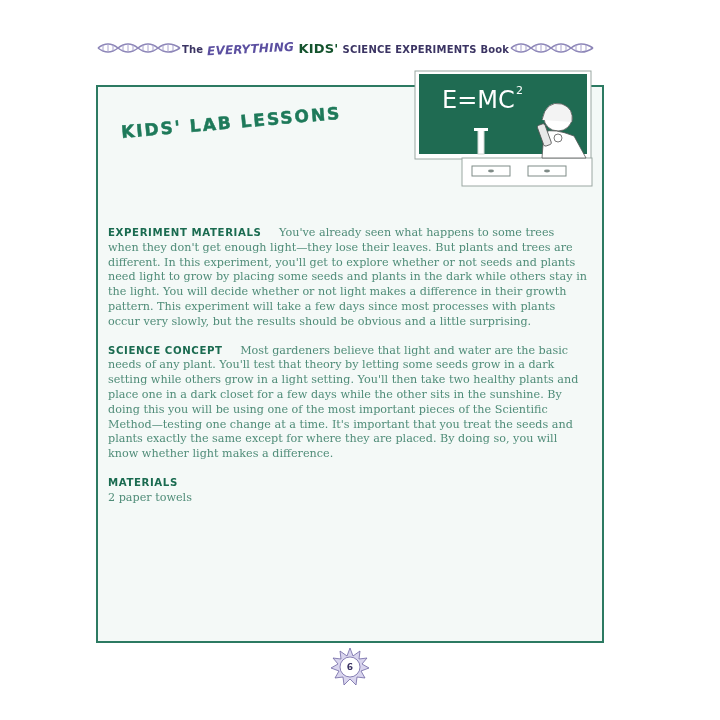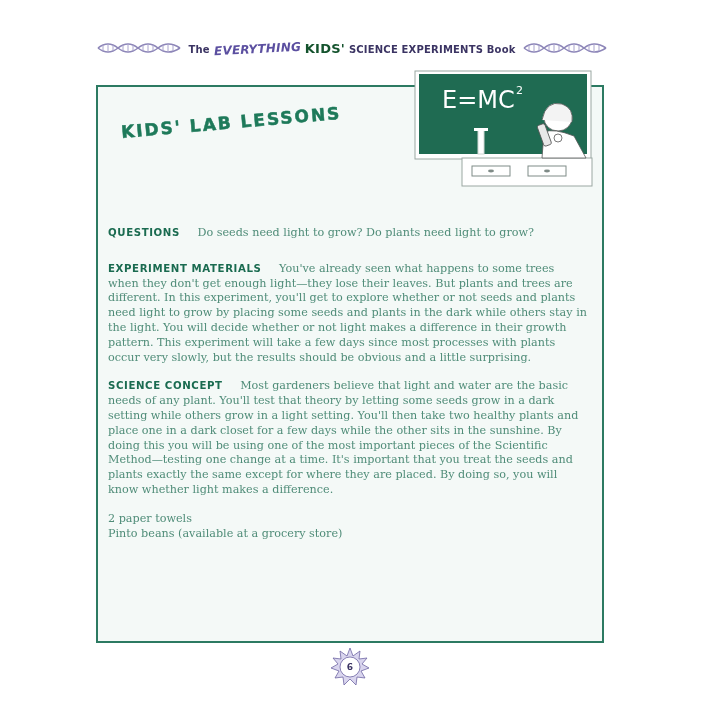--- a/index.html
+++ b/index.html
@@ -2,21 +2,21 @@
 <html><head>
   <meta charset="utf-8">
   <style>
     html, body { margin: 0; padding: 0; }
     body {
       width: 720px; height: 720px; background: #ffffff; position: relative; overflow: hidden;
       font-family: "DejaVu Serif", serif;
     }
     .header {
       position: absolute; top: 38px; left: 96px; width: 512px; height: 20px;
-      display: flex; align-items: center; justify-content: space-between;
+      display: flex; align-items: center; justify-content: flex-start;
     }
     .dna { width: 86px; height: 16px; }
     .header-title {
       font-family: "DejaVu Sans", sans-serif; font-size: 10px; font-weight: bold;
       color: #3b3463; letter-spacing: 0.2px; white-space: nowrap;
       display: flex; align-items: baseline; gap: 4px;
     }
     .header-title .everything { font-size: 12px; font-style: italic; color: #5b4fa0; transform: rotate(-3deg); display: inline-block; }
     .header-title .kids { font-size: 13px; color: #14532d; font-weight: bold; }
     .panel {
@@ -119,36 +119,32 @@
   <ellipse cx="133" cy="101" rx="3" ry="1.4" fill="#7f8b87"></ellipse>
 
   <ellipse cx="144" cy="48" rx="14" ry="13" fill="#ffffff" stroke="#555" stroke-width="0.8"></ellipse>
   <path d="M128 50 Q 132 30 148 34 Q 160 38 158 52" fill="#f3f3f3" stroke="#555" stroke-width="0.8"></path>
   <path d="M130 62 Q 140 58 160 66 L 172 88 L 128 88 Z" fill="#ffffff" stroke="#555" stroke-width="0.8"></path>
   <rect x="126" y="54" width="8" height="22" rx="2" fill="#e8e8e8" stroke="#555" stroke-width="0.8" transform="rotate(-20 130 64)"></rect>
   <circle cx="144" cy="68" r="4" fill="#ffffff" stroke="#555" stroke-width="0.8"></circle>
 </svg>
 
 <div class="content">
-  <div class="section q-line">
-    <span class="label">QUESTIONS</span>
-    <span>Do seeds need light to grow? Do plants need light to grow?</span>
-  </div>
   <div class="section">
     <span class="label">EXPERIMENT MATERIALS</span>
     <span>You've already seen what happens to some trees when they don't get enough light—they lose their leaves. But plants and trees are different. In this experiment, you'll get to explore whether or not seeds and plants need light to grow by placing some seeds and plants in the dark while others stay in the light. You will decide whether or not light makes a difference in their growth pattern. This experiment will take a few days since most processes with plants occur very slowly, but the results should be obvious and a little surprising.</span>
   </div>
   <div class="section">
     <span class="label">SCIENCE CONCEPT</span>
     <span>Most gardeners believe that light and water are the basic needs of any plant. You'll test that theory by letting some seeds grow in a dark setting while others grow in a light setting. You'll then take two healthy plants and place one in a dark closet for a few days while the other sits in the sunshine. By doing this you will be using one of the most important pieces of the Scientific Method—testing one change at a time. It's important that you treat the seeds and plants exactly the same except for where they are placed. By doing so, you will know whether light makes a difference.</span>
   </div>
   <div class="section">
+    <div class="label">MATERIALS</div>
     <ul class="materials-list">
       <li>2 paper towels</li>
-      <li>Pinto beans (available at a grocery store)</li>
     </ul>
   </div>
 </div>
 
 <svg class="page-badge" viewBox="0 0 40 40">
   <polygon fill="#d9d5ee" stroke="#6e66a3" stroke-width="0.8" points="20,1 23,9 30,4 29,12 37,11 32,17 39,21 31,24 35,31 27,30 26,38 20,32 14,38 13,30 5,31 9,24 1,21 8,17 3,11 11,12 10,4 17,9"></polygon>
   <circle cx="20" cy="20" r="10" fill="#ffffff" stroke="#6e66a3" stroke-width="0.8"></circle>
 </svg>
 <div class="page-num">6</div>
 

